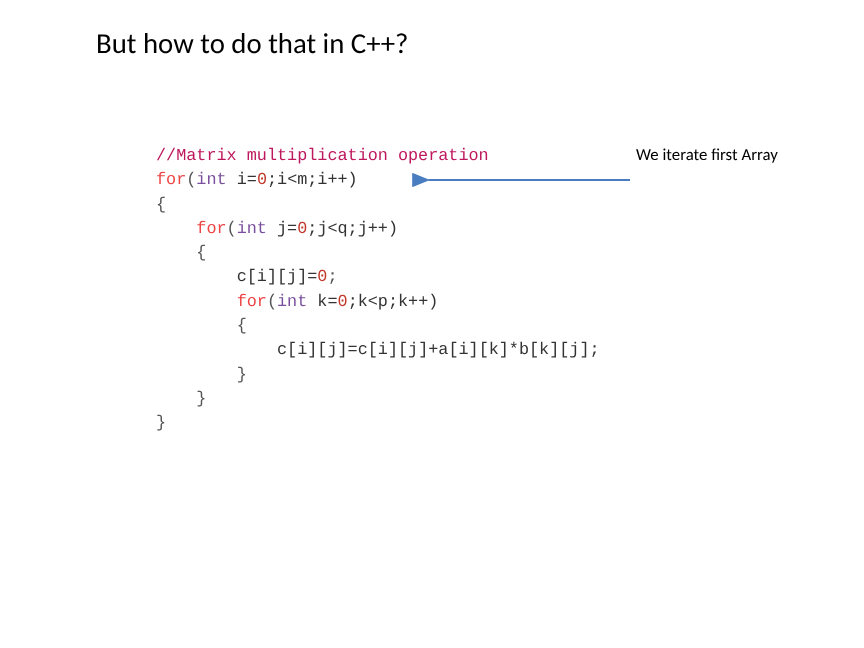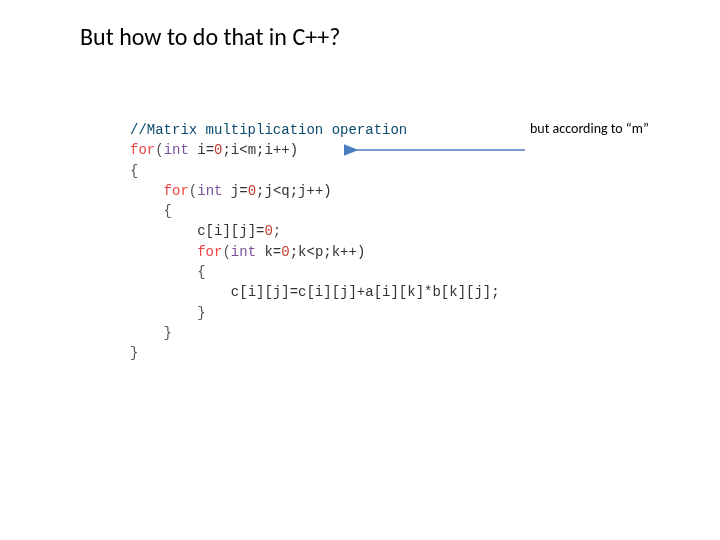--- a/index.html
+++ b/index.html
@@ -21,21 +21,21 @@
   .code-block {
     position: absolute;
     top: 120px;
     left: 130px;
     font-family: "Courier New", monospace;
     font-size: 14px;
     line-height: 1.45;
     white-space: pre;
     color: #555;
   }
-  .cmt { color: #0c4a6e; }
+  .cmt { color: #be185d; }
   .kw  { color: #ef4444; }
   .typ { color: #7a4f9d; }
   .var { color: #333; }
   .num { color: #c0392b; }
   .op  { color: #555; }
   .annotation {
     position: absolute;
     top: 120px;
     left: 530px;
     width: 180px;
@@ -73,14 +73,14 @@
 <svg class="arrow" viewBox="0 0 180 14">
   <defs>
     <marker id="ah" markerWidth="10" markerHeight="8" refX="1" refY="4" orient="auto">
       <path d="M10,0 L0,4 L10,8 Z" fill="#4a7dbf"></path>
     </marker>
   </defs>
   <line x1="180" y1="7" x2="12" y2="7" stroke="#4a7dbf" stroke-width="1.5" marker-end="url(#ah)"></line>
 </svg>
 
 <div class="annotation">
-  <div>but according to “m”</div>
+  <div>We iterate first Array</div>
 </div>
 
 </body></html>

